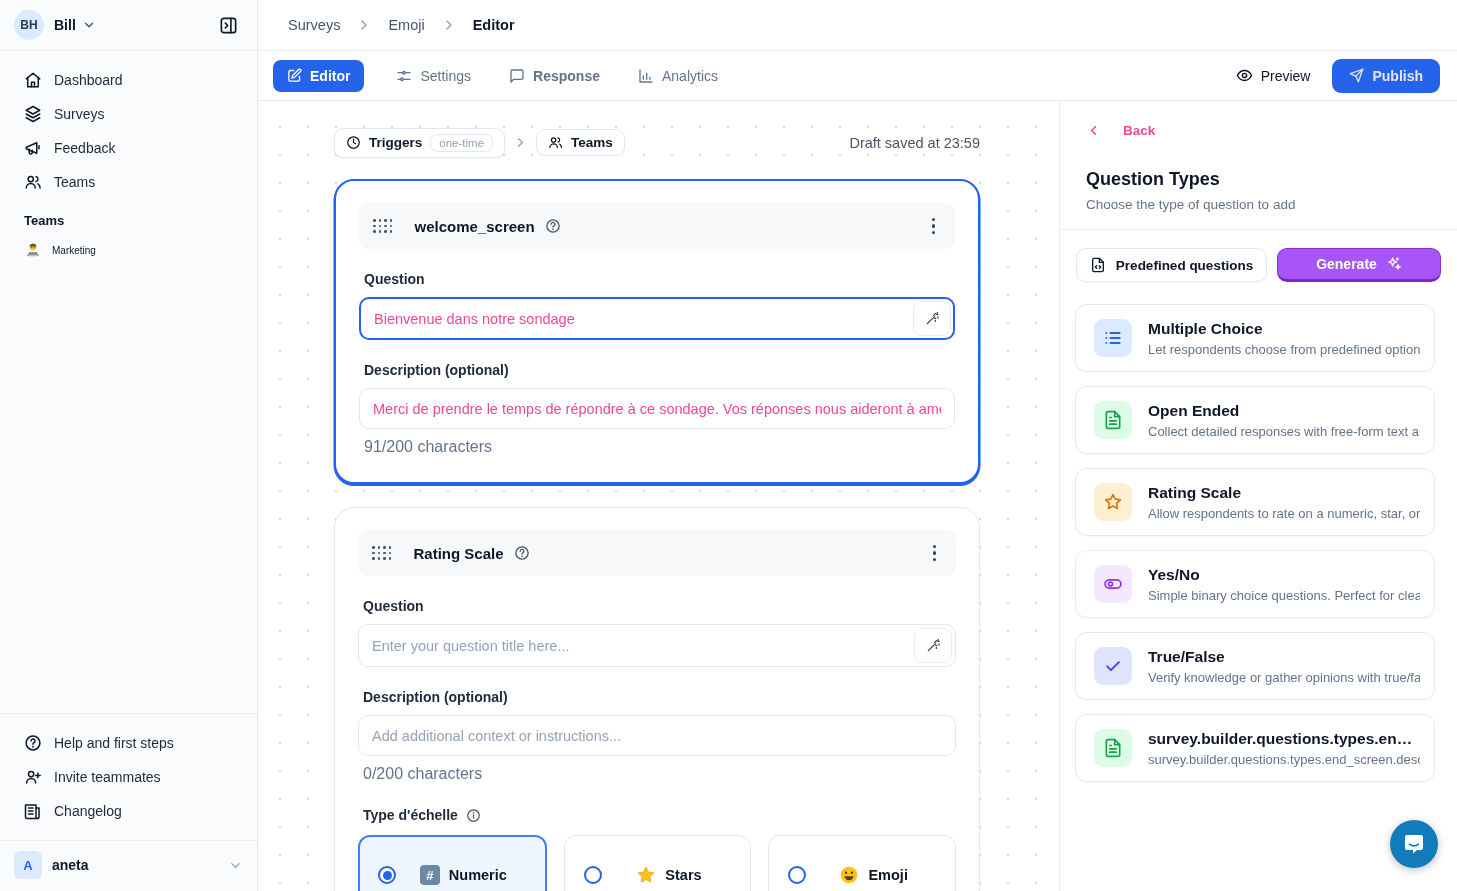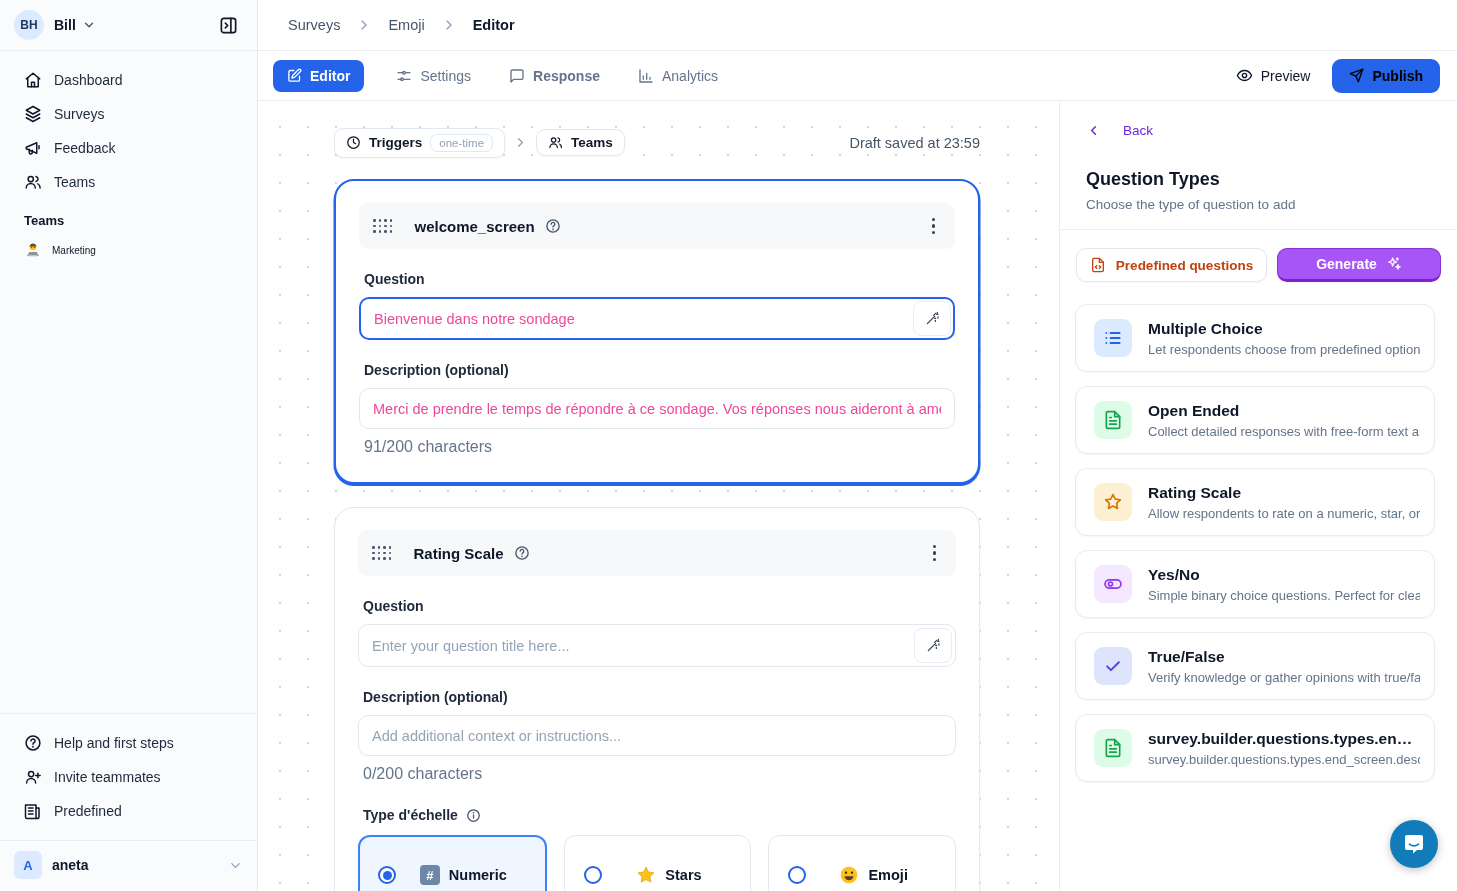--- a/index.html
+++ b/index.html
@@ -30,21 +30,21 @@
   .topbar { height:51px; display:flex; align-items:center; padding:0 30px; border-bottom:1px solid #e9edf2; background:#fff; }
   .crumb { font-size:14.5px; color:#475569; cursor:pointer; }
   .crumb.active { color:#0f172a; font-weight:600; cursor:default; }
   .crumb-sep { margin:0 16px; color:#94a3b8; display:flex; }
 
   .toolbar { height:50px; display:flex; align-items:center; padding:0 15px; border-bottom:1px solid #e9edf2; background:#fff; }
   .tab { display:flex; align-items:center; gap:8px; font-size:14px; color:#64748b; padding:8px 14px; cursor:pointer; }
   .tab.active { background:#2563eb; color:#fff; border-radius:8px; font-weight:600; }
   .toolbar-right { margin-left:auto; display:flex; align-items:center; gap:22px; padding-right:2px; }
   .preview-btn { display:flex; align-items:center; gap:8px; font-size:14px; font-weight:500; color:#0f172a; cursor:pointer; }
-  .publish-btn { display:flex; align-items:center; gap:8px; font-size:14px; font-weight:600; color:#000000; background:#2563eb; border:none; border-radius:9px; padding:9px 17px; cursor:pointer; }
+  .publish-btn { display:flex; align-items:center; gap:8px; font-size:14px; font-weight:600; color:#e5e5e5; background:#2563eb; border:none; border-radius:9px; padding:9px 17px; cursor:pointer; }
 
   .content { flex:1; display:flex; min-height:0; }
 
   
   .canvas { flex:1; position:relative; overflow:hidden; background-color:#fff;
     background-image:radial-gradient(circle, #d3d9e0 1.3px, transparent 1.4px);
     background-size:28px 28px; background-position:8px 12px; }
   .canvas-inner { position:absolute; left:76px; top:27px; width:646px; }
   .pills-row { display:flex; align-items:center; height:29px; }
   .pill { display:flex; align-items:center; gap:8px; background:#fff; border:1px solid #e2e8f0; border-radius:9px; padding:5px 11px; font-size:13.5px; font-weight:600; color:#0f172a; box-shadow:0 1px 2px rgba(15,23,42,.04); cursor:pointer; }
@@ -78,26 +78,26 @@
   .scale-opt.selected { background:#eff6ff; border:2px solid #3b82f6; padding-left:18px; }
   .radio { width:18px; height:18px; border:2px solid #2563eb; border-radius:50%; background:#fff; position:relative; flex:none; }
   .radio.on::after { content:""; position:absolute; inset:2.5px; border-radius:50%; background:#2563eb; }
   .scale-opt .opt-main { flex:1; display:flex; align-items:center; justify-content:center; gap:9px; margin-right:14px; }
   .opt-label { font-size:14.5px; font-weight:600; }
   .keycap { width:20px; height:20px; border-radius:4px; background:#6b89a6; color:#fff; font-size:13px; font-weight:bold; display:flex; align-items:center; justify-content:center; }
 
   
   .panel { width:398px; min-width:398px; background:#fff; border-left:1px solid #e9edf2; overflow:hidden; }
   .panel-head { padding:22px 16px 0 26px; }
-  .back-row { display:flex; align-items:center; gap:22px; font-size:13.5px; font-weight:400; cursor:pointer; color:#6d28d9; }
+  .back-row { display:flex; align-items:center; gap:22px; font-size:13.5px; font-weight:700; cursor:pointer; color:#ec4899; }
   .panel-title { font-size:18px; font-weight:bold; margin-top:31px; }
   .panel-sub { font-size:13.5px; color:#64748b; margin-top:7px; }
   .panel-divider { border-top:1px solid #e9edf2; margin-top:17px; }
   .panel-actions { display:flex; gap:10px; padding:18px 16px 10px 16px; }
-  .predef-btn { flex:1; display:flex; align-items:center; justify-content:center; gap:10px; height:34px; background:#fff; border:1px solid #e2e8f0; border-radius:10px; font-size:13.5px; font-weight:600; color:#c2410c; cursor:pointer; box-shadow:0 1px 2px rgba(15,23,42,.04); }
+  .predef-btn { flex:1; display:flex; align-items:center; justify-content:center; gap:10px; height:34px; background:#fff; border:1px solid #e2e8f0; border-radius:10px; font-size:13.5px; font-weight:600; color:#0f172a; cursor:pointer; box-shadow:0 1px 2px rgba(15,23,42,.04); }
   .gen-btn { flex:0 0 164px; display:flex; align-items:center; justify-content:center; gap:9px; height:34px; background:#a855f7; border:1px solid #8b2fd6; border-bottom:3px solid #7e22ce; border-radius:10px; font-size:14px; font-weight:600; color:#fff; cursor:pointer; }
   .type-list { padding:12px 22px 0 15px; display:flex; flex-direction:column; gap:14px; }
   .type-card { display:flex; align-items:center; gap:16px; height:68px; border:1px solid #e7ebf0; border-radius:12px; background:#fff; padding:0 14px 0 18px; box-shadow:0 1px 2px rgba(15,23,42,.04); cursor:pointer; }
   .type-ic { width:38px; height:38px; border-radius:9px; display:flex; align-items:center; justify-content:center; flex:none; }
   .type-ic.blue { background:#dbeafe; color:#2563eb; }
   .type-ic.green { background:#dcfce7; color:#16a34a; }
   .type-ic.amber { background:#fdf0d2; color:#d97706; }
   .type-ic.purple { background:#f3e8ff; color:#9333ea; }
   .type-ic.indigo { background:#dde4fb; color:#4f46e5; }
   .type-txt { min-width:0; }
@@ -216,21 +216,21 @@
         <span>Invite teammates</span>
       </div>
       <div class="sb-item">
         <span class="ic">
             <svg width="18" height="18" viewBox="0 0 24 24" fill="none" stroke="currentColor" stroke-width="2" stroke-linecap="round" stroke-linejoin="round">
               <path d="M4 22a2 2 0 0 1-2-2V4h14v16a2 2 0 0 0 2 2H4z"></path>
               <path d="M16 8h4v12a2 2 0 0 1-2 2"></path>
               <path d="M6 8h6M6 12h6M6 16h6"></path>
             </svg>
           </span>
-        <span>Predefined</span>
+        <span>Changelog</span>
       </div>
     </div>
 
     <div class="sb-account">
       <div class="acct-avatar">A</div>
       <div class="acct-name">aneta</div>
       <span class="chev">
         <svg width="15" height="15" viewBox="0 0 24 24" fill="none" stroke="currentColor" stroke-width="2.2" stroke-linecap="round" stroke-linejoin="round">
             <path d="M6 9l6 6 6-6"></path>
           </svg>

